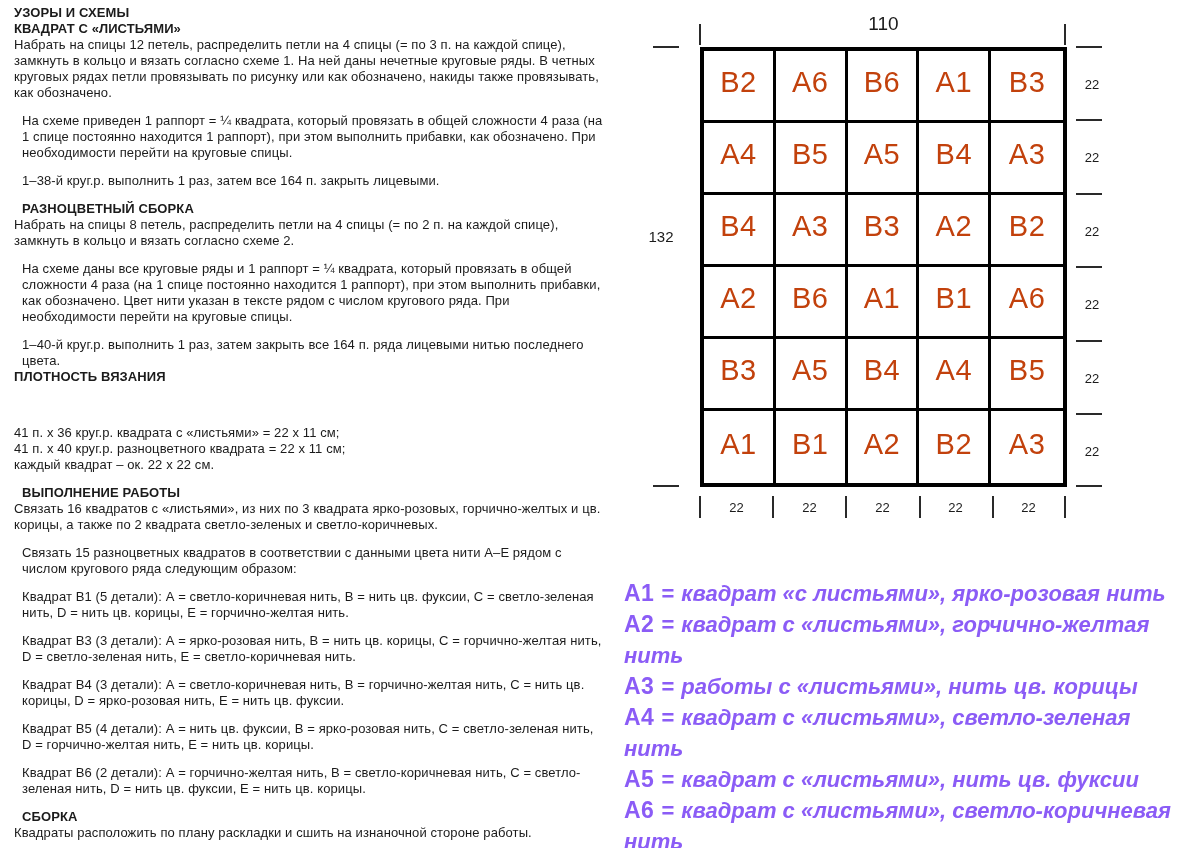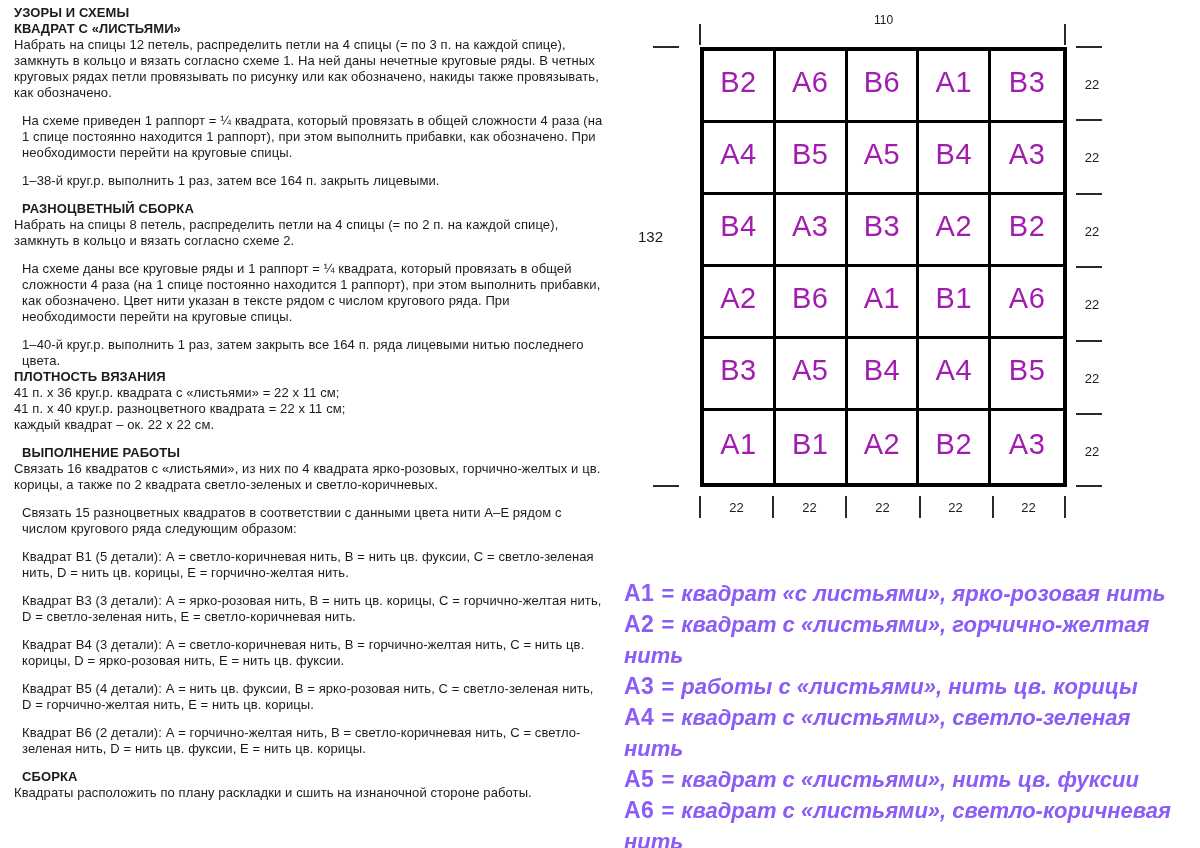--- a/index.html
+++ b/index.html
@@ -9,38 +9,38 @@
     font-family:"Liberation Sans", sans-serif;
   }
   
   .text-col{
     position:absolute;left:14px;top:5px;width:592px;
     font-size:13px;line-height:16px;letter-spacing:.1px;
   }
   .text-col .h{font-weight:700;}
   .text-col .g{margin-top:12px;margin-left:8px;}
   .text-col .g18{}
-  .text-col .pre{white-space:pre-line;}
+  .text-col .pre{white-space:pre-line;margin-top:40px;}
   
   .plan-grid{
     position:absolute;left:700px;top:47px;width:367px;height:440px;
     box-sizing:border-box;border:4px solid #000;background:#fff;
     display:grid;grid-template-columns:repeat(5,1fr);grid-template-rows:repeat(6,1fr);
   }
   .cell{
     box-sizing:border-box;border-right:3px solid #000;border-bottom:3px solid #000;
     display:flex;align-items:center;justify-content:center;
-    font-size:29px;letter-spacing:.5px;color:#a21caf;padding-bottom:6px;
+    font-size:29px;letter-spacing:.5px;color:#c2410c;padding-bottom:6px;
   }
   .cell:nth-child(5n){border-right:none;}
   .cell:nth-child(n+26){border-bottom:none;}
   
   .dim{position:absolute;color:#1b1b1b;}
-  .dim-top{left:700px;top:13px;width:367px;text-align:center;font-size:12px;}
-  .dim-left{left:638px;top:228px;width:46px;text-align:left;font-size:15px;}
+  .dim-top{left:700px;top:13px;width:367px;text-align:center;font-size:19px;}
+  .dim-left{left:638px;top:228px;width:46px;text-align:center;font-size:15px;}
   .dim-right{left:1076px;width:32px;text-align:center;font-size:13px;}
   .dim-bottom{top:500px;width:73px;text-align:center;font-size:13px;}
   .tick-v{position:absolute;width:2px;background:#2a2a2a;}
   .tick-h{position:absolute;height:2px;background:#2a2a2a;}
   
   .legend{position:absolute;left:624px;top:578px;width:566px;}
   .legend-line{font-size:22px;line-height:31px;color:#8b5cf6;}
   .legend-line b{font-size:23px;font-style:normal;margin-right:7px;letter-spacing:.5px;}
   .legend-line .eq{font-style:normal;font-weight:700;margin-right:7px;}
   .legend-line i{font-weight:700;font-style:italic;}
@@ -56,21 +56,21 @@
   <div class="p g">1–38-й круг.р.  выполнить 1 раз, затем все 164 п. закрыть лицевыми.</div>
   <div class="h g">РАЗНОЦВЕТНЫЙ СБОРКА</div>
   <div class="p">Набрать на спицы 8 петель, распределить петли на 4 спицы (= по 2 п. на каждой спице), замкнуть в кольцо и вязать согласно схеме 2.</div>
   <div class="p g">На схеме даны все круговые ряды и 1 раппорт = ¼ квадрата, который провязать в общей сложности 4 раза (на 1 спице постоянно находится 1 раппорт), при этом выполнить прибавки, как обозначено. Цвет нити указан в тексте рядом с числом кругового ряда. При необходимости перейти на круговые спицы.</div>
   <div class="p g">1–40-й круг.р.  выполнить 1 раз, затем закрыть все 164 п. ряда лицевыми нитью последнего цвета.</div>
   <div class="h">ПЛОТНОСТЬ ВЯЗАНИЯ</div>
   <div class="p pre">41 п. х 36 круг.р. квадрата с «листьями» = 22 х 11 см;
 41 п. х 40 круг.р. разноцветного квадрата = 22 х 11 см;
 каждый квадрат – ок. 22 х 22 см.</div>
   <div class="h g">ВЫПОЛНЕНИЕ РАБОТЫ</div>
-  <div class="p">Связать 16 квадратов с «листьями», из них по 4 квадрата ярко-розовых, горчично-желтых и цв. корицы, а также по 2 квадрата светло-зеленых и светло-коричневых.</div>
+  <div class="p">Связать 16 квадратов с «листьями», из них по 3 квадрата ярко-розовых, горчично-желтых и цв. корицы, а также по 2 квадрата светло-зеленых и светло-коричневых.</div>
   <div class="p g">Связать 15 разноцветных квадратов в соответствии с данными цвета нити А–Е рядом с числом кругового ряда следующим образом:</div>
   <div class="p g">Квадрат В1 (5 детали): А = светло-коричневая нить, В = нить цв. фуксии, С = светло-зеленая нить, D = нить цв. корицы, Е = горчично-желтая нить.</div>
   <div class="p g">Квадрат В3 (3 детали): А = ярко-розовая нить, В = нить цв. корицы, С = горчично-желтая нить, D = светло-зеленая нить, Е = светло-коричневая нить.</div>
   <div class="p g">Квадрат В4 (3 детали): А = светло-коричневая нить, В = горчично-желтая нить, С = нить цв. корицы, D = ярко-розовая нить, Е = нить цв. фуксии.</div>
   <div class="p g">Квадрат В5 (4 детали): А = нить цв. фуксии, В = ярко-розовая нить, С = светло-зеленая нить, D = горчично-желтая нить, Е = нить цв. корицы.</div>
   <div class="p g">Квадрат В6 (2 детали): А = горчично-желтая нить, В = светло-коричневая нить, С = светло-зеленая нить, D = нить цв. фуксии, Е = нить цв. корицы.</div>
   <div class="h g">СБОРКА</div>
   <div class="p">Квадраты расположить по плану раскладки  и сшить на изнаночной стороне работы.</div>
 </div>
 

